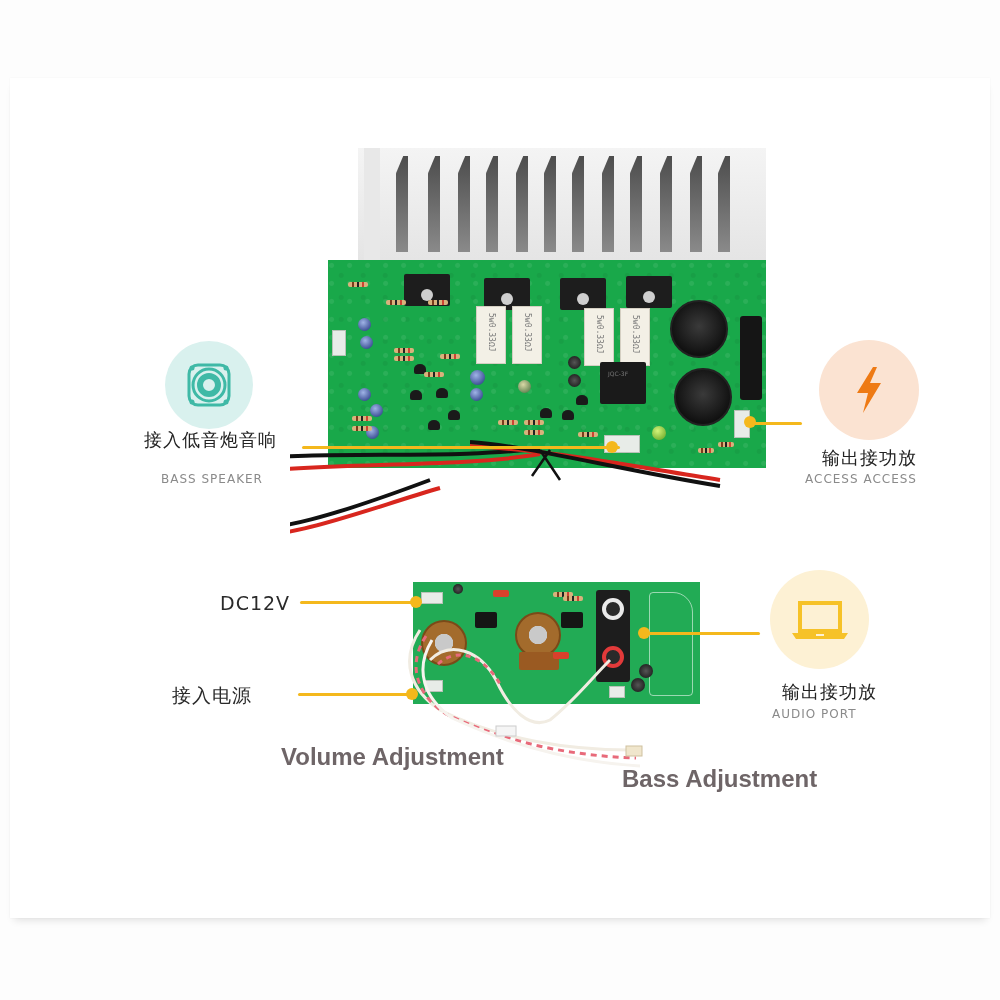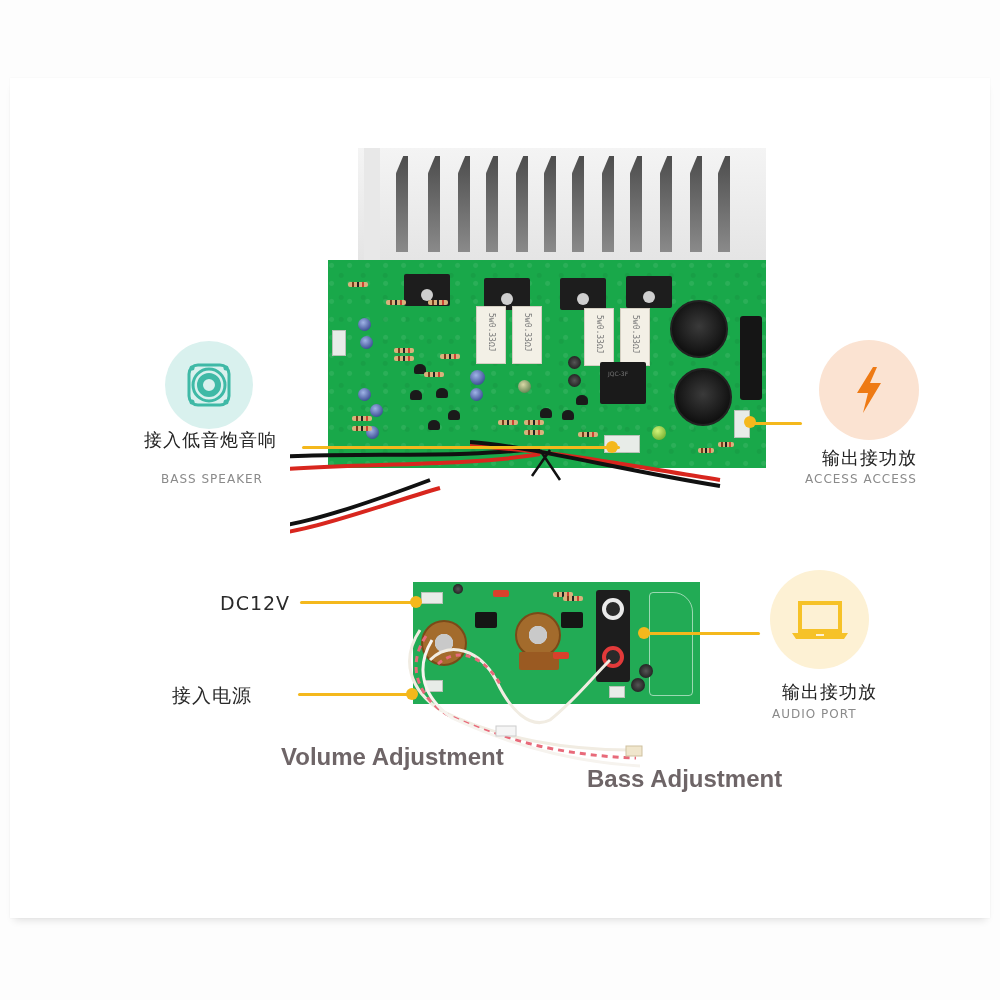--- a/index.html
+++ b/index.html
@@ -247,21 +247,21 @@
 <div class="label-cn" style="left:822px;top:446px">输出接功放</div>
 <div class="label-en" style="left:805px;top:472px">ACCESS ACCESS</div>
 
 <div class="label-left" style="left:220px;top:592px">DC12V</div>
 <div class="label-left" style="left:172px;top:683px">接入电源</div>
 
 <div class="label-cn" style="left:782px;top:680px">输出接功放</div>
 <div class="label-en" style="left:772px;top:707px">AUDIO PORT</div>
 
 <div class="adjust" style="left:281px;top:743px">Volume Adjustment</div>
-<div class="adjust" style="left:587px;top:765px">Bass Adjustment</div>
+<div class="adjust" style="left:622px;top:765px">Bass Adjustment</div>
 
 <div class="line" style="left:302px;top:446px;width:318px"></div>
 <div class="dot" style="left:606px;top:441px"></div>
 
 <div class="line" style="left:752px;top:422px;width:50px"></div>
 <div class="dot" style="left:744px;top:416px"></div>
 
 <div class="line" style="left:300px;top:601px;width:118px"></div>
 <div class="dot" style="left:410px;top:596px"></div>
 

